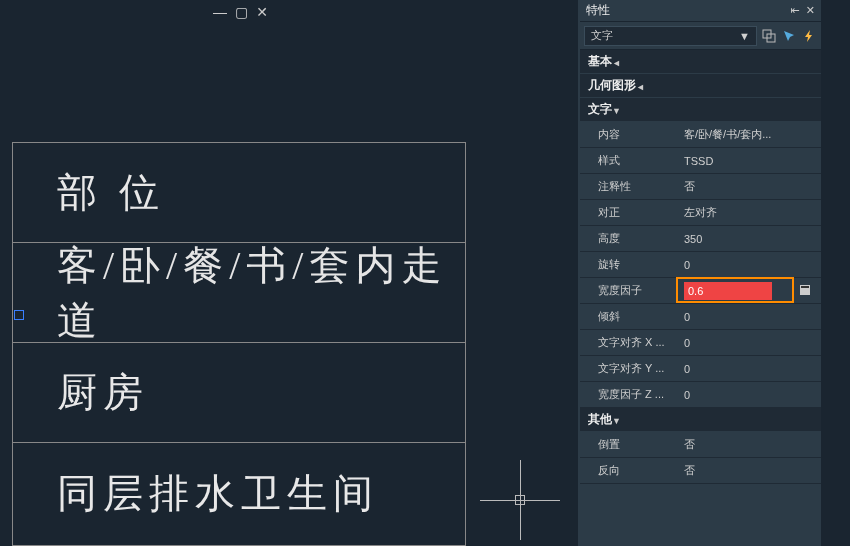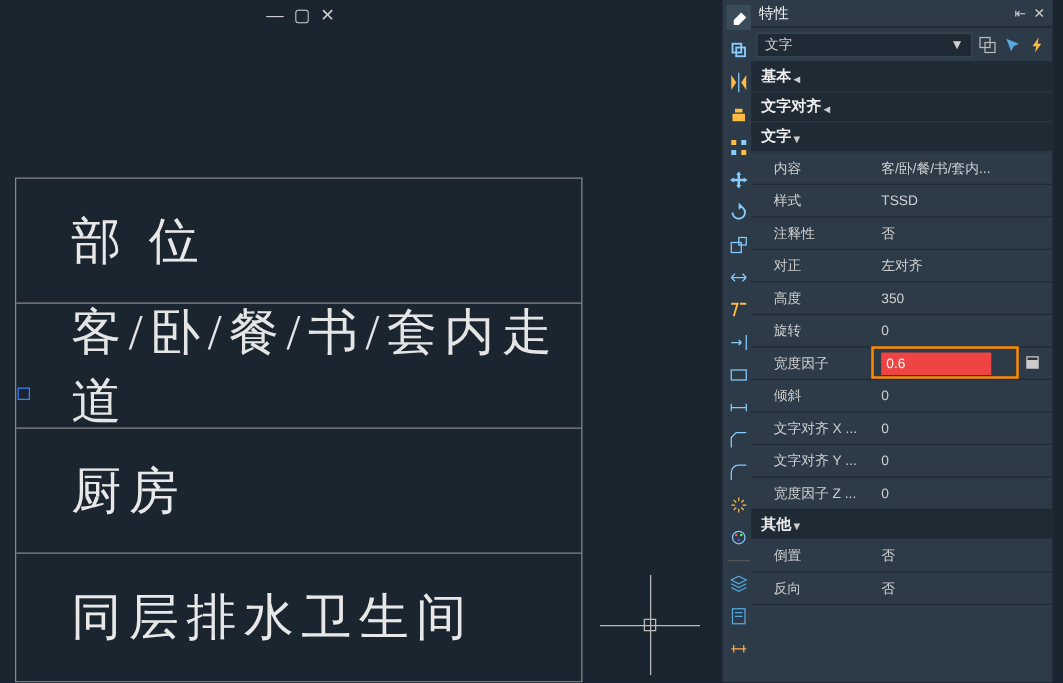--- a/index.html
+++ b/index.html
@@ -104,21 +104,21 @@
     cursor: pointer;
     border-radius: 2px;
   }
   .tool-btn.eraser { background: #3a4c5a; }
   .tool-btn svg { width: 16px; height: 16px; }
   .sep { width: 18px; height: 1px; background: #555; margin: 2px 0; }
 
   
   .right-panel {
     position: absolute;
-    left: 601px; top: 0;
+    left: 580px; top: 0;
     width: 241px; height: 546px;
     background: #2c3b47;
     display: flex;
     flex-direction: column;
   }
   .panel-header {
     height: 22px;
     background: #2c3b47;
     display: flex;
     align-items: center;
@@ -392,21 +392,21 @@
         </svg>
       </span>
   </div>
 
   <div class="section-head">
     <span>基本</span>
     <span class="arrow-right"></span>
   </div>
 
   <div class="section-head">
-    <span>文字对齐</span>
+    <span>几何图形</span>
     <span class="arrow-right"></span>
   </div>
 
   <div class="section-head">
     <span>文字</span>
     <span class="arrow-down"></span>
   </div>
 
   <div class="prop-grid">
     <div class="prop-row">

